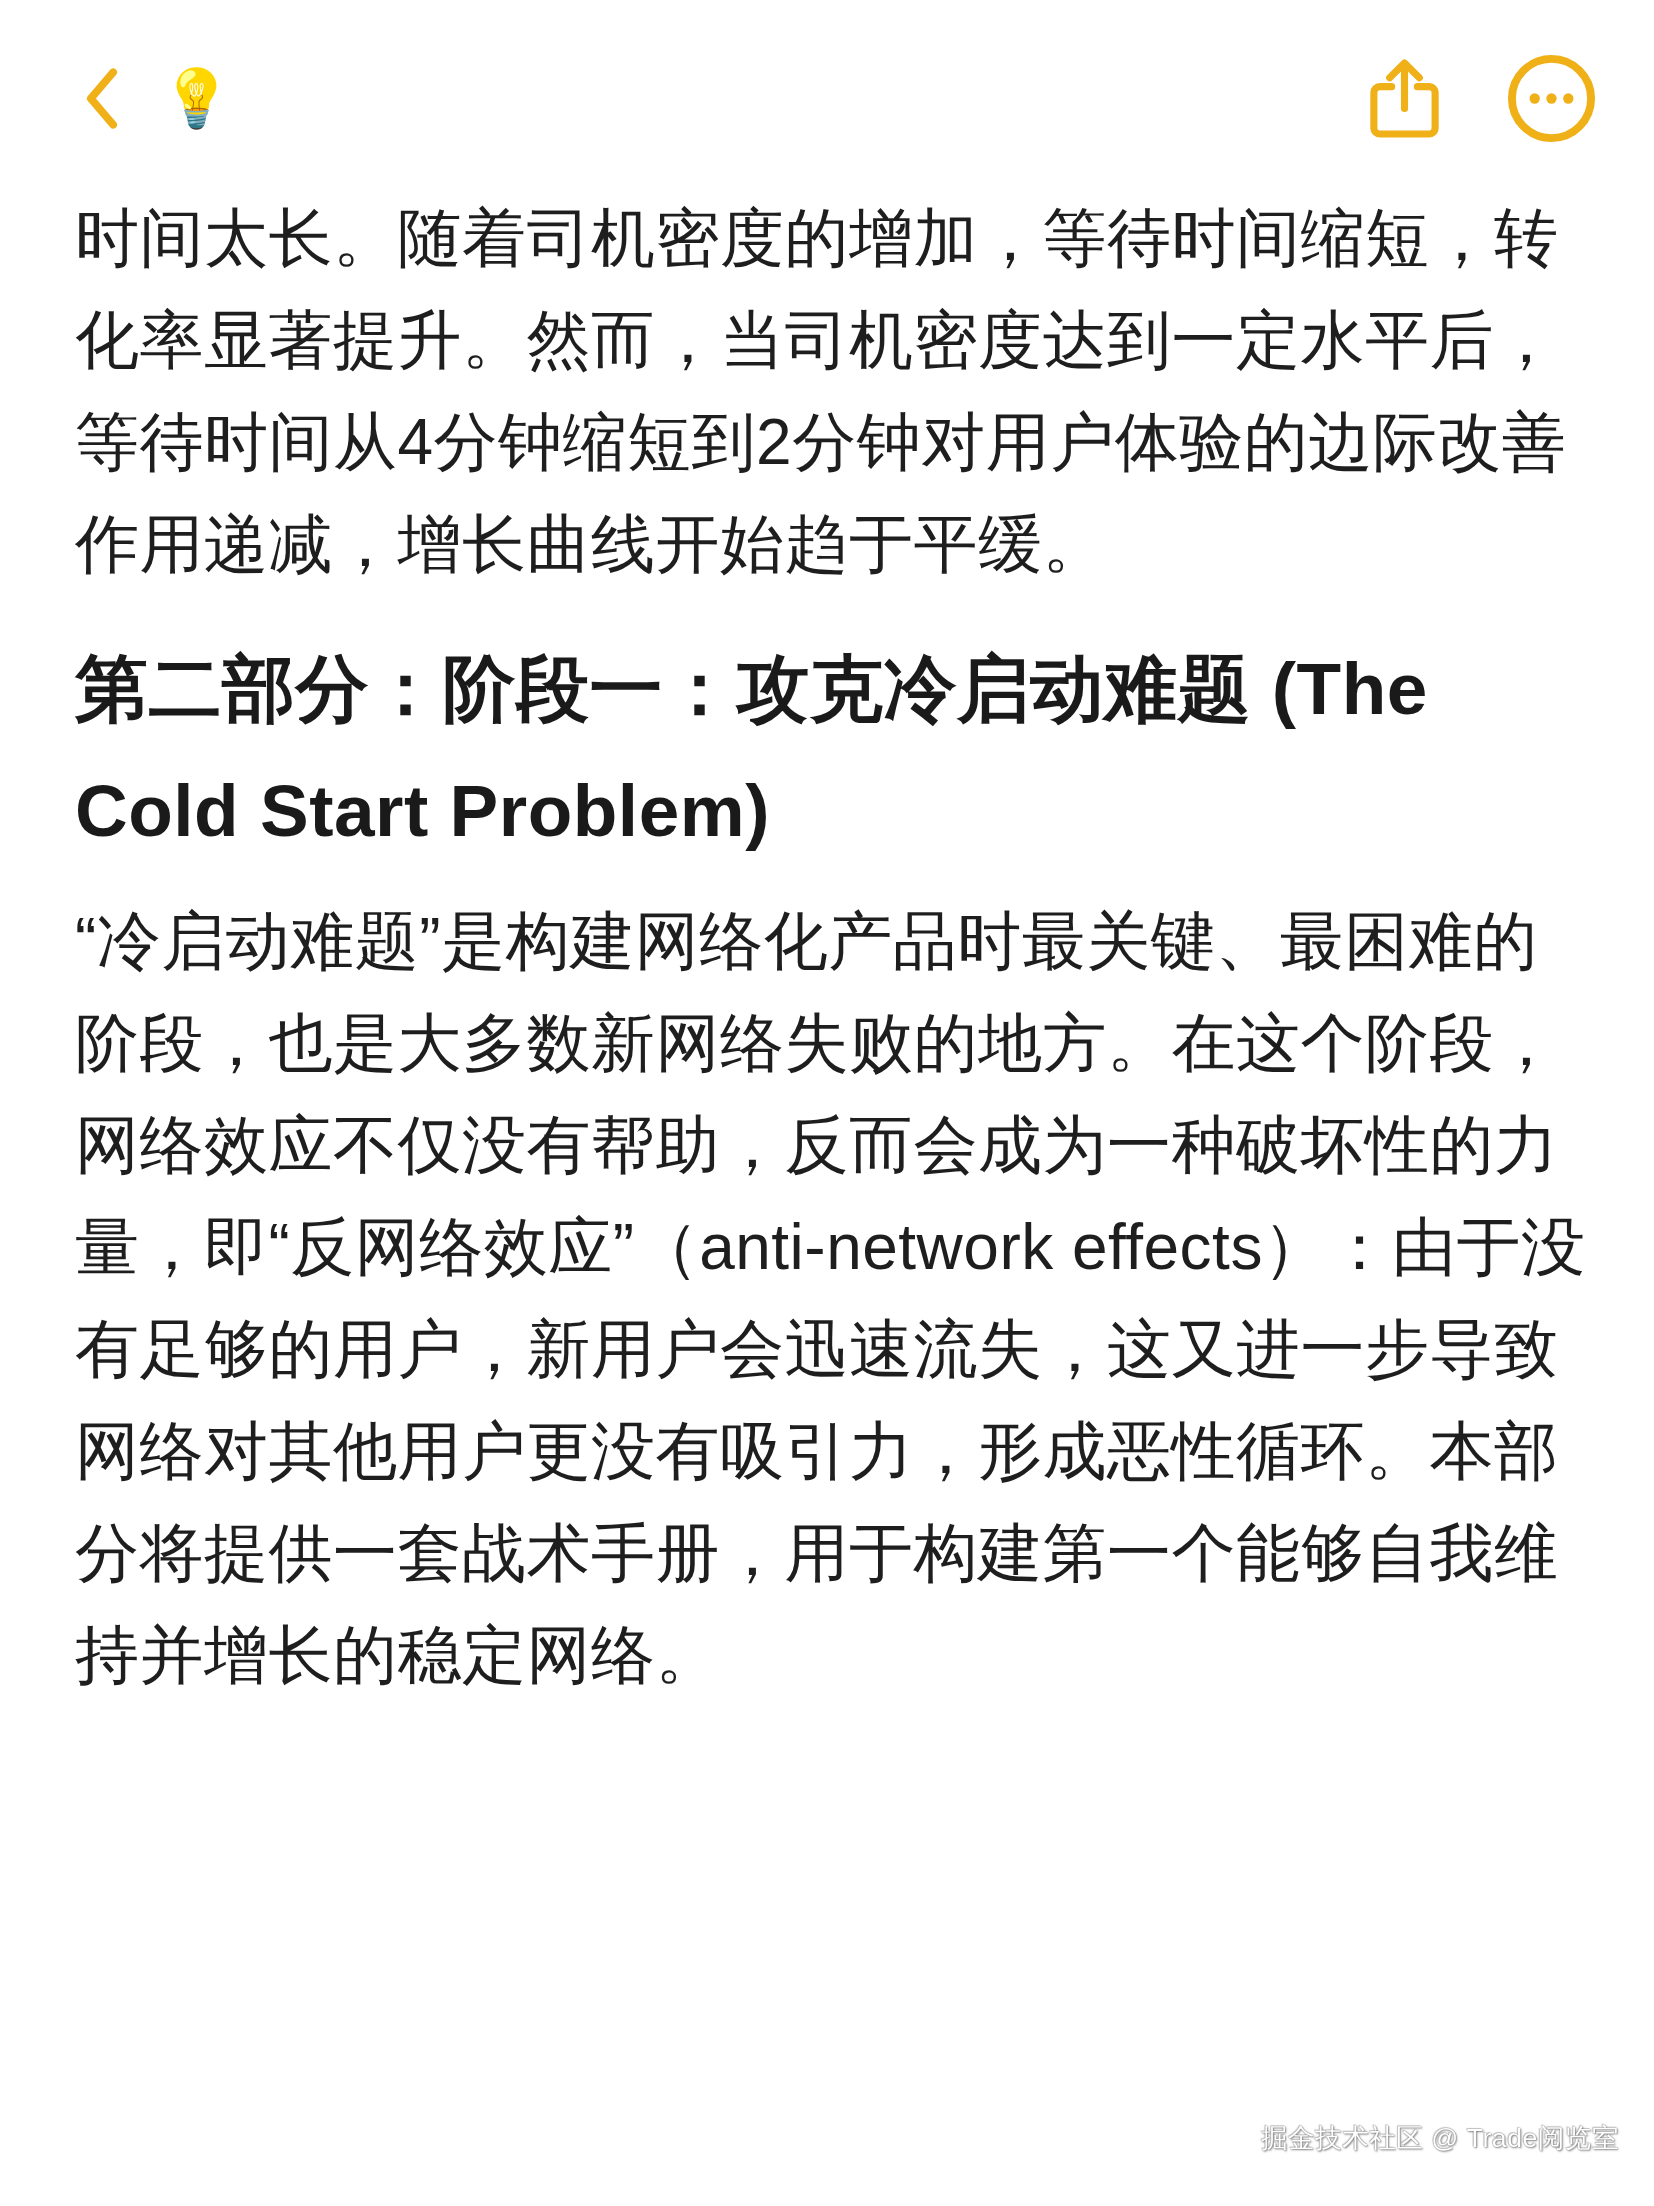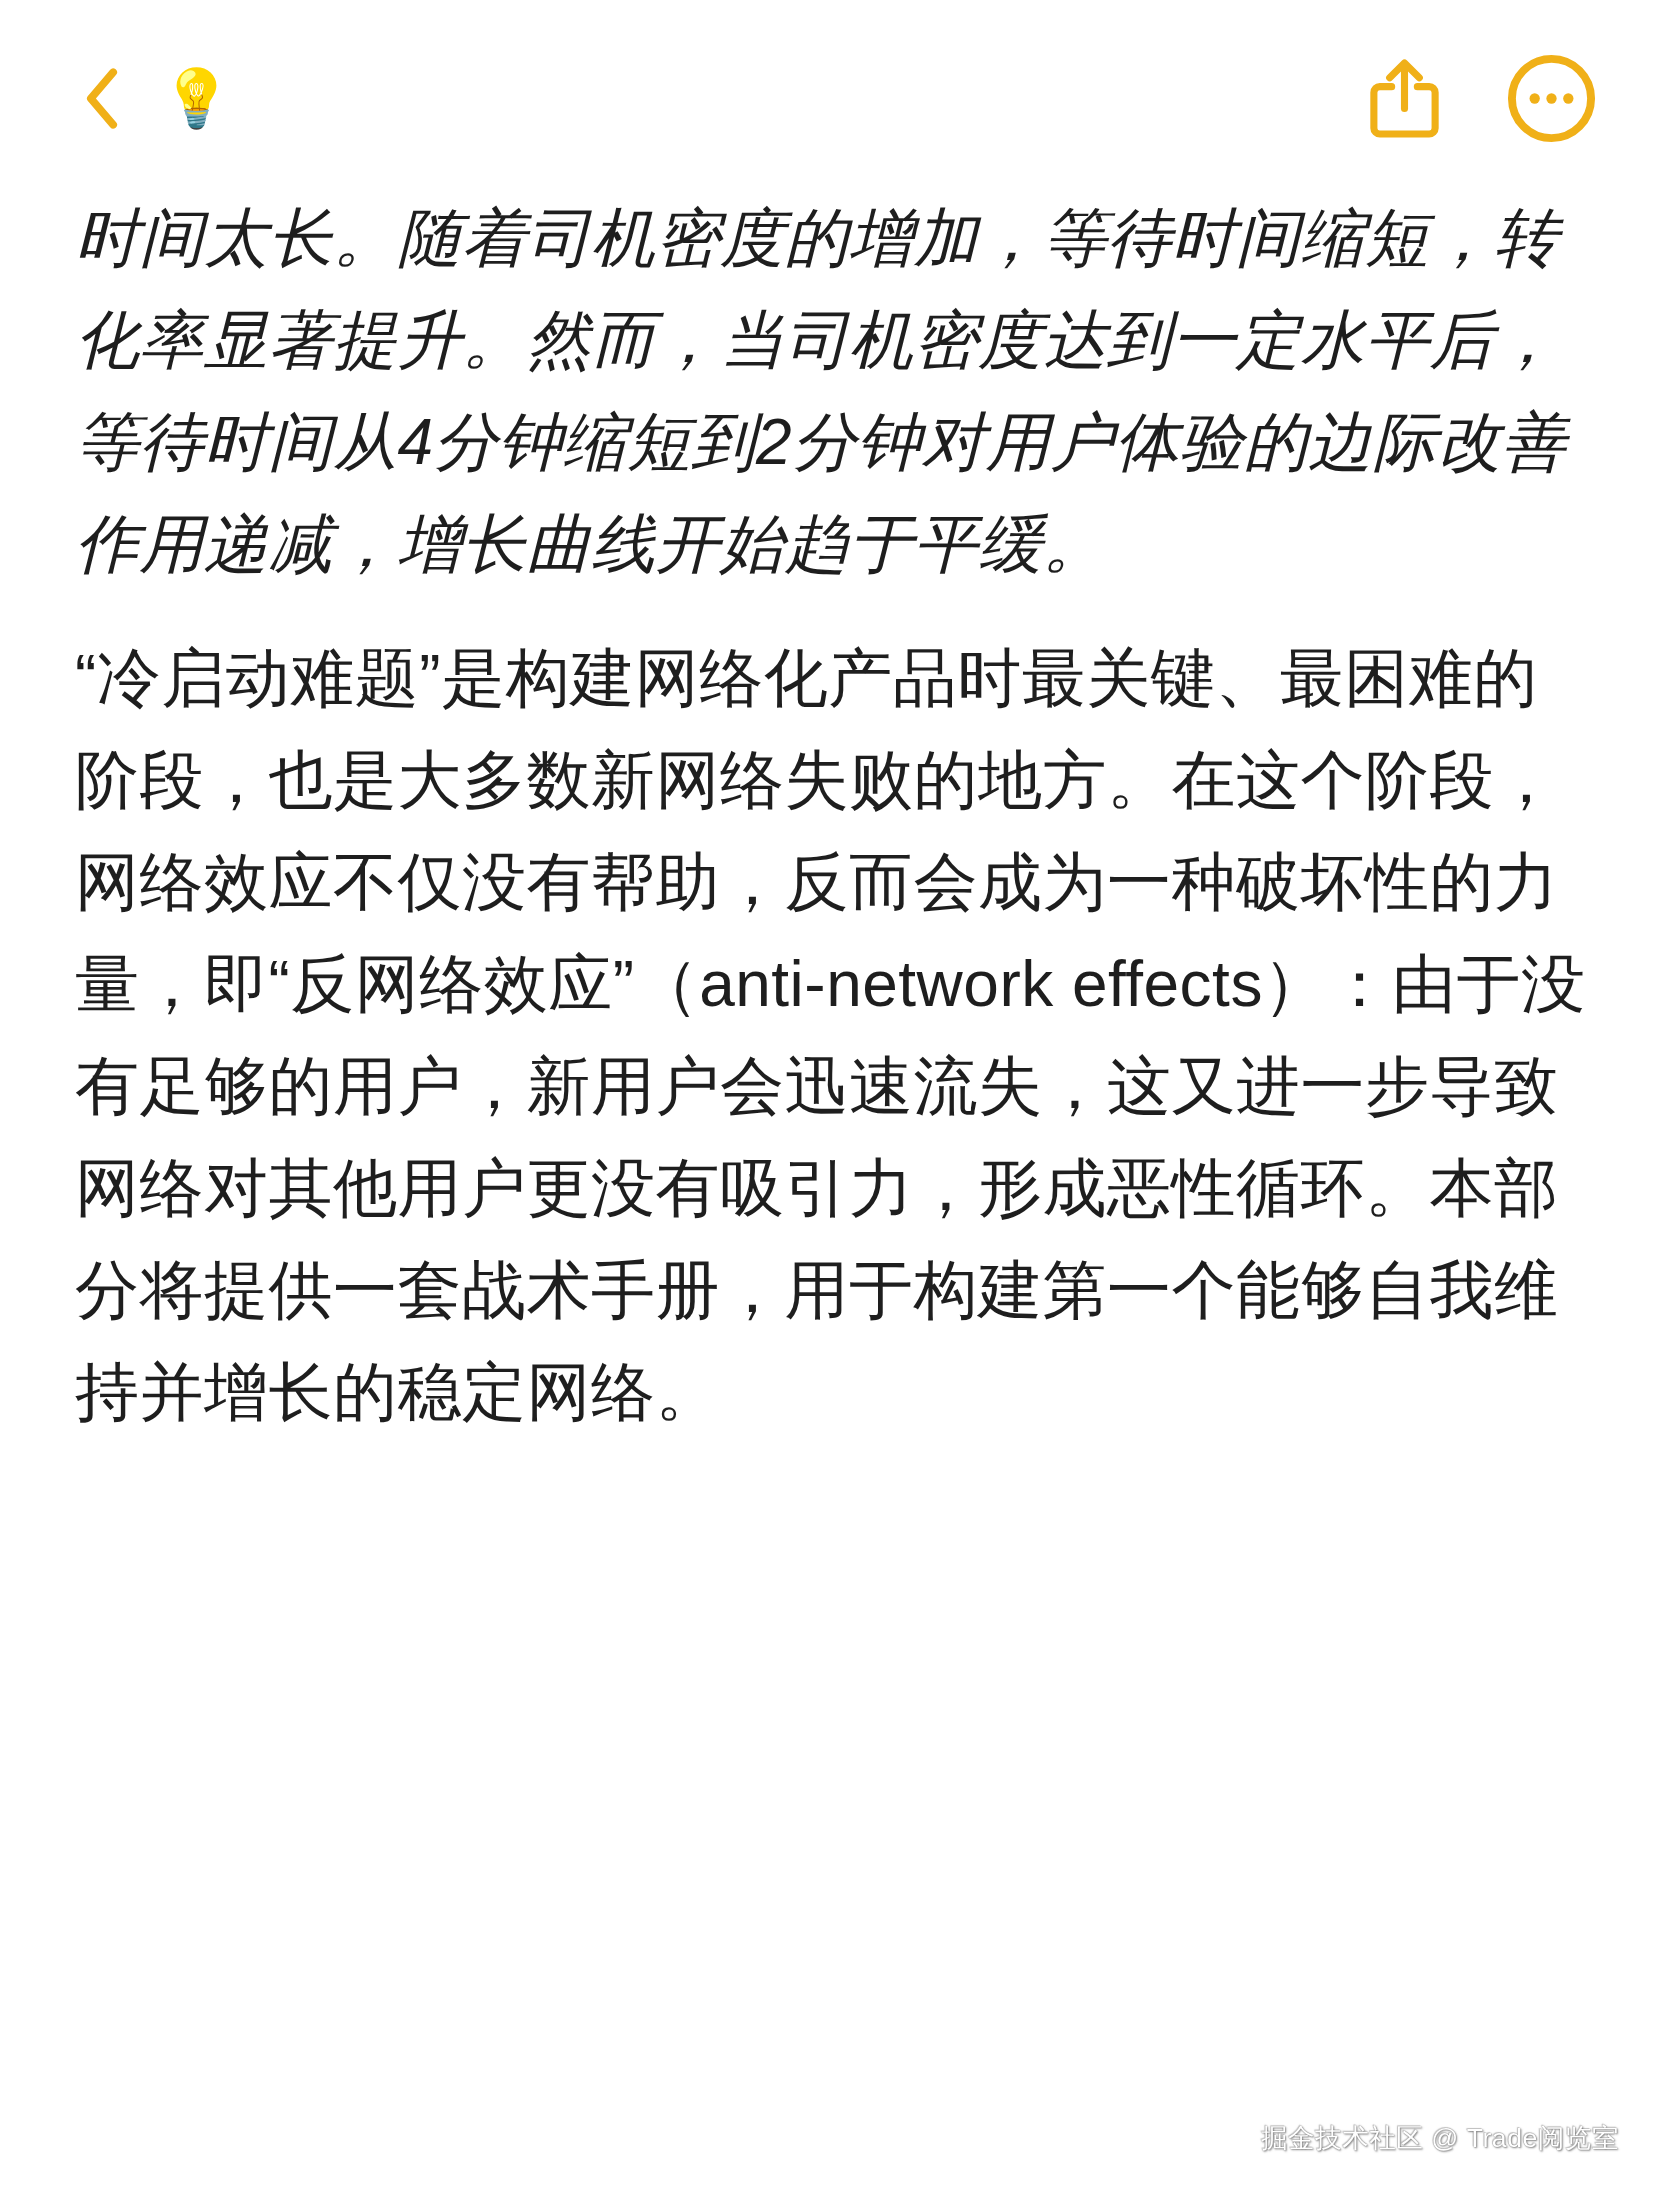--- a/index.html
+++ b/index.html
@@ -55,21 +55,21 @@
     padding: 0 61px 0 75px;
   }
   .para {
     color: #1E1E1E;
     font-size: 64px;
     line-height: 102px;
     white-space: pre-line;
     margin-bottom: 31.5px;
     letter-spacing: 0.5px;
   }
-  .para-first { margin-top: 41px; font-style: italic; }
+  .para-first { margin-top: 41px; }
   .section-heading {
     color: #1A1A1A;
     font-size: 73px;
     font-weight: 700;
     line-height: 122px;
     white-space: pre-line;
     margin: 33px 0 17.7px 0;
     letter-spacing: 0.5px;
   }
   
@@ -123,20 +123,22 @@
       </svg>
     </span>
   </div>
 </div>
 
 <div class="content">
   <div class="para para-first">时间太长。随着司机密度的增加，等待时间缩短，转
 化率显著提升。然而，当司机密度达到一定水平后，
 等待时间从4分钟缩短到2分钟对用户体验的边际改善
 作用递减，增长曲线开始趋于平缓。</div>
+  <h2 class="section-heading">第二部分：阶段一：攻克冷启动难题 (The
+Cold Start Problem)</h2>
   <div class="para">“冷启动难题”是构建网络化产品时最关键、最困难的
 阶段，也是大多数新网络失败的地方。在这个阶段，
 网络效应不仅没有帮助，反而会成为一种破坏性的力
 量，即“反网络效应”（anti-network effects）：由于没
 有足够的用户，新用户会迅速流失，这又进一步导致
 网络对其他用户更没有吸引力，形成恶性循环。本部
 分将提供一套战术手册，用于构建第一个能够自我维
 持并增长的稳定网络。</div>
 </div>
 

